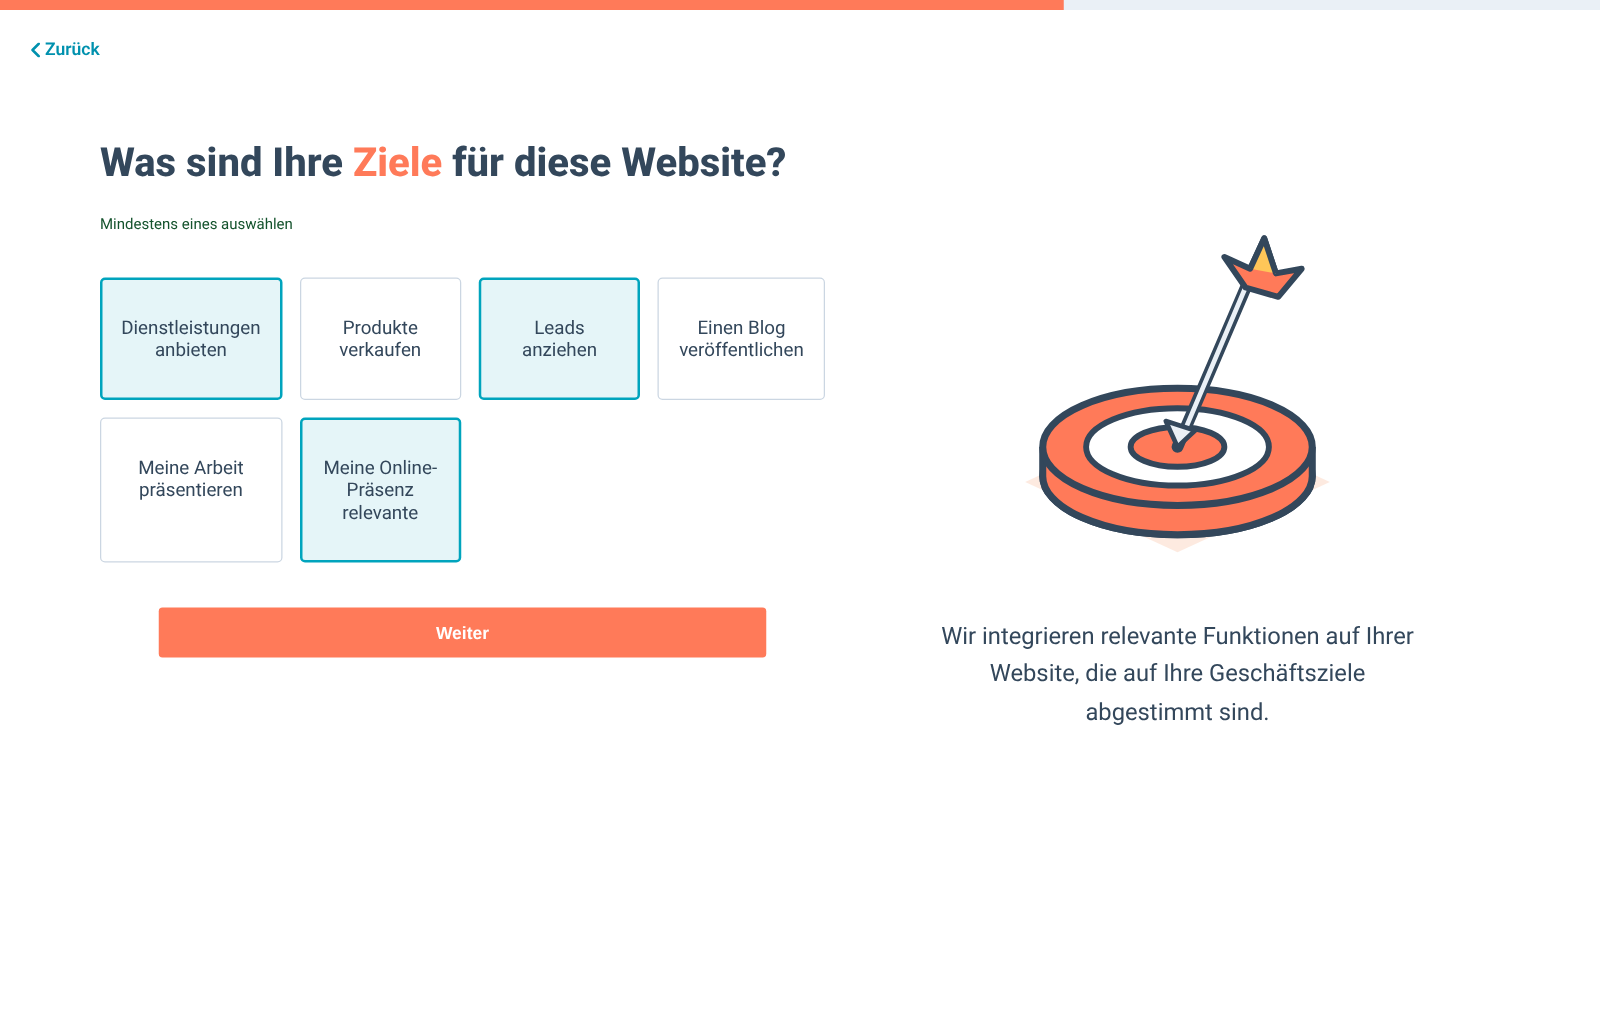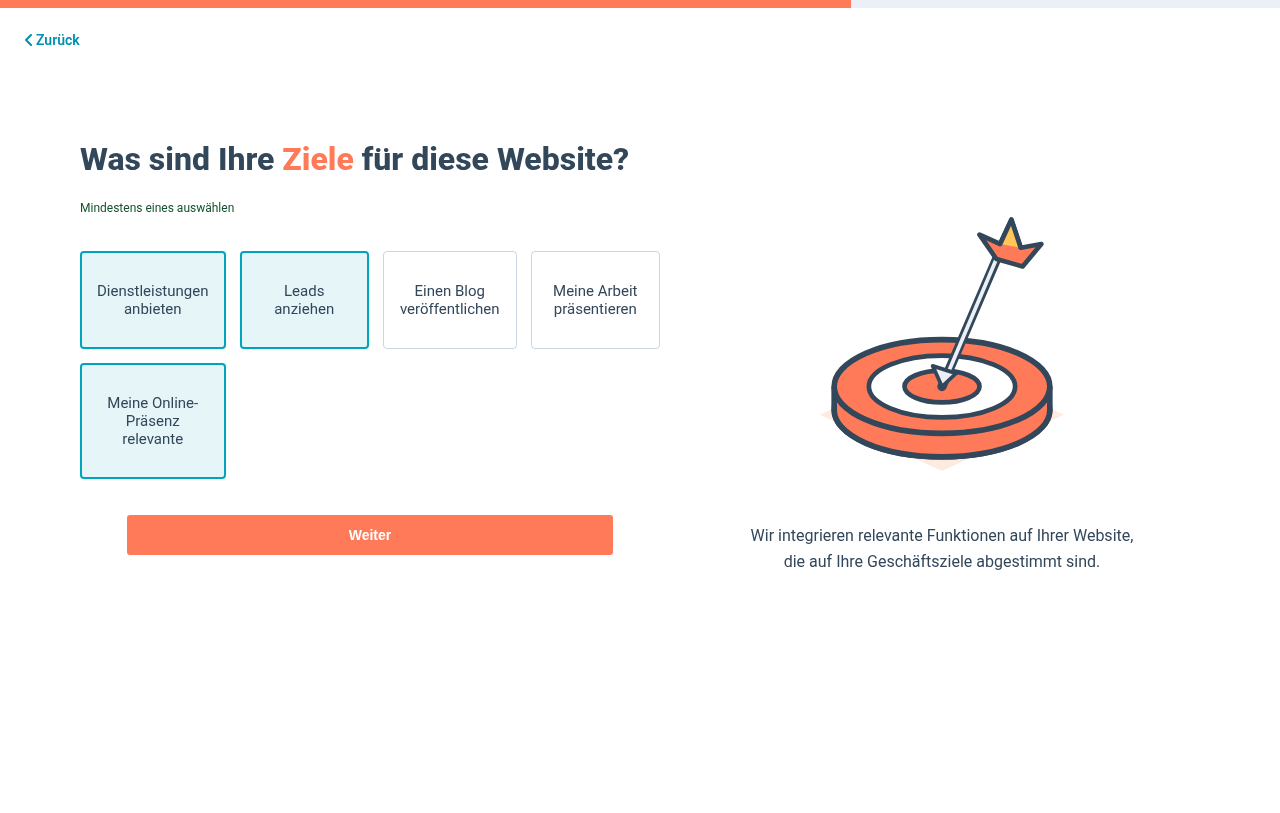--- a/index.html
+++ b/index.html
@@ -34,21 +34,21 @@
       padding: 24px 0 0 24px;
     }
     .back-link svg {
       width: 8px;
       height: 12px;
     }
     .container {
       display: flex;
       padding: 0 80px;
       gap: 24px;
-      margin-top: 89px;
+      margin-top: 60px;
     }
     .left-column {
       flex: 0 0 580px;
     }
     .right-column {
       flex: 1;
       display: flex;
       flex-direction: column;
       align-items: center;
       justify-content: flex-start;
@@ -109,21 +109,21 @@
       width: 300px;
       height: 300px;
       display: flex;
       align-items: center;
       justify-content: center;
     }
     .description {
       text-align: center;
       max-width: 400px;
       margin-top: 24px;
-      font-size: 16px;
+      font-size: 19px;
       color: #33475b;
       line-height: 1.6;
     }
   </style>
 </head>
 <body>
 
 
 
 <div class="progress-bar">
@@ -140,20 +140,23 @@
 <div class="container">
   <div class="left-column">
     <h1 class="heading">
       <span>Was sind Ihre </span><span class="highlight">Ziele</span><span> für diese Website?</span>
     </h1>
     <p class="subtitle">Mindestens eines auswählen</p>
 
     <div class="options-grid">
       <div class="option-card selected">
         <span>Dienstleistungen anbieten</span>
+      </div>
+      <div class="option-card">
+        <span>Produkte verkaufen</span>
       </div>
       <div class="option-card selected">
         <span>Leads anziehen</span>
       </div>
       <div class="option-card">
         <span>Einen Blog veröffentlichen</span>
       </div>
       <div class="option-card">
         <span>Meine Arbeit präsentieren</span>
       </div>

